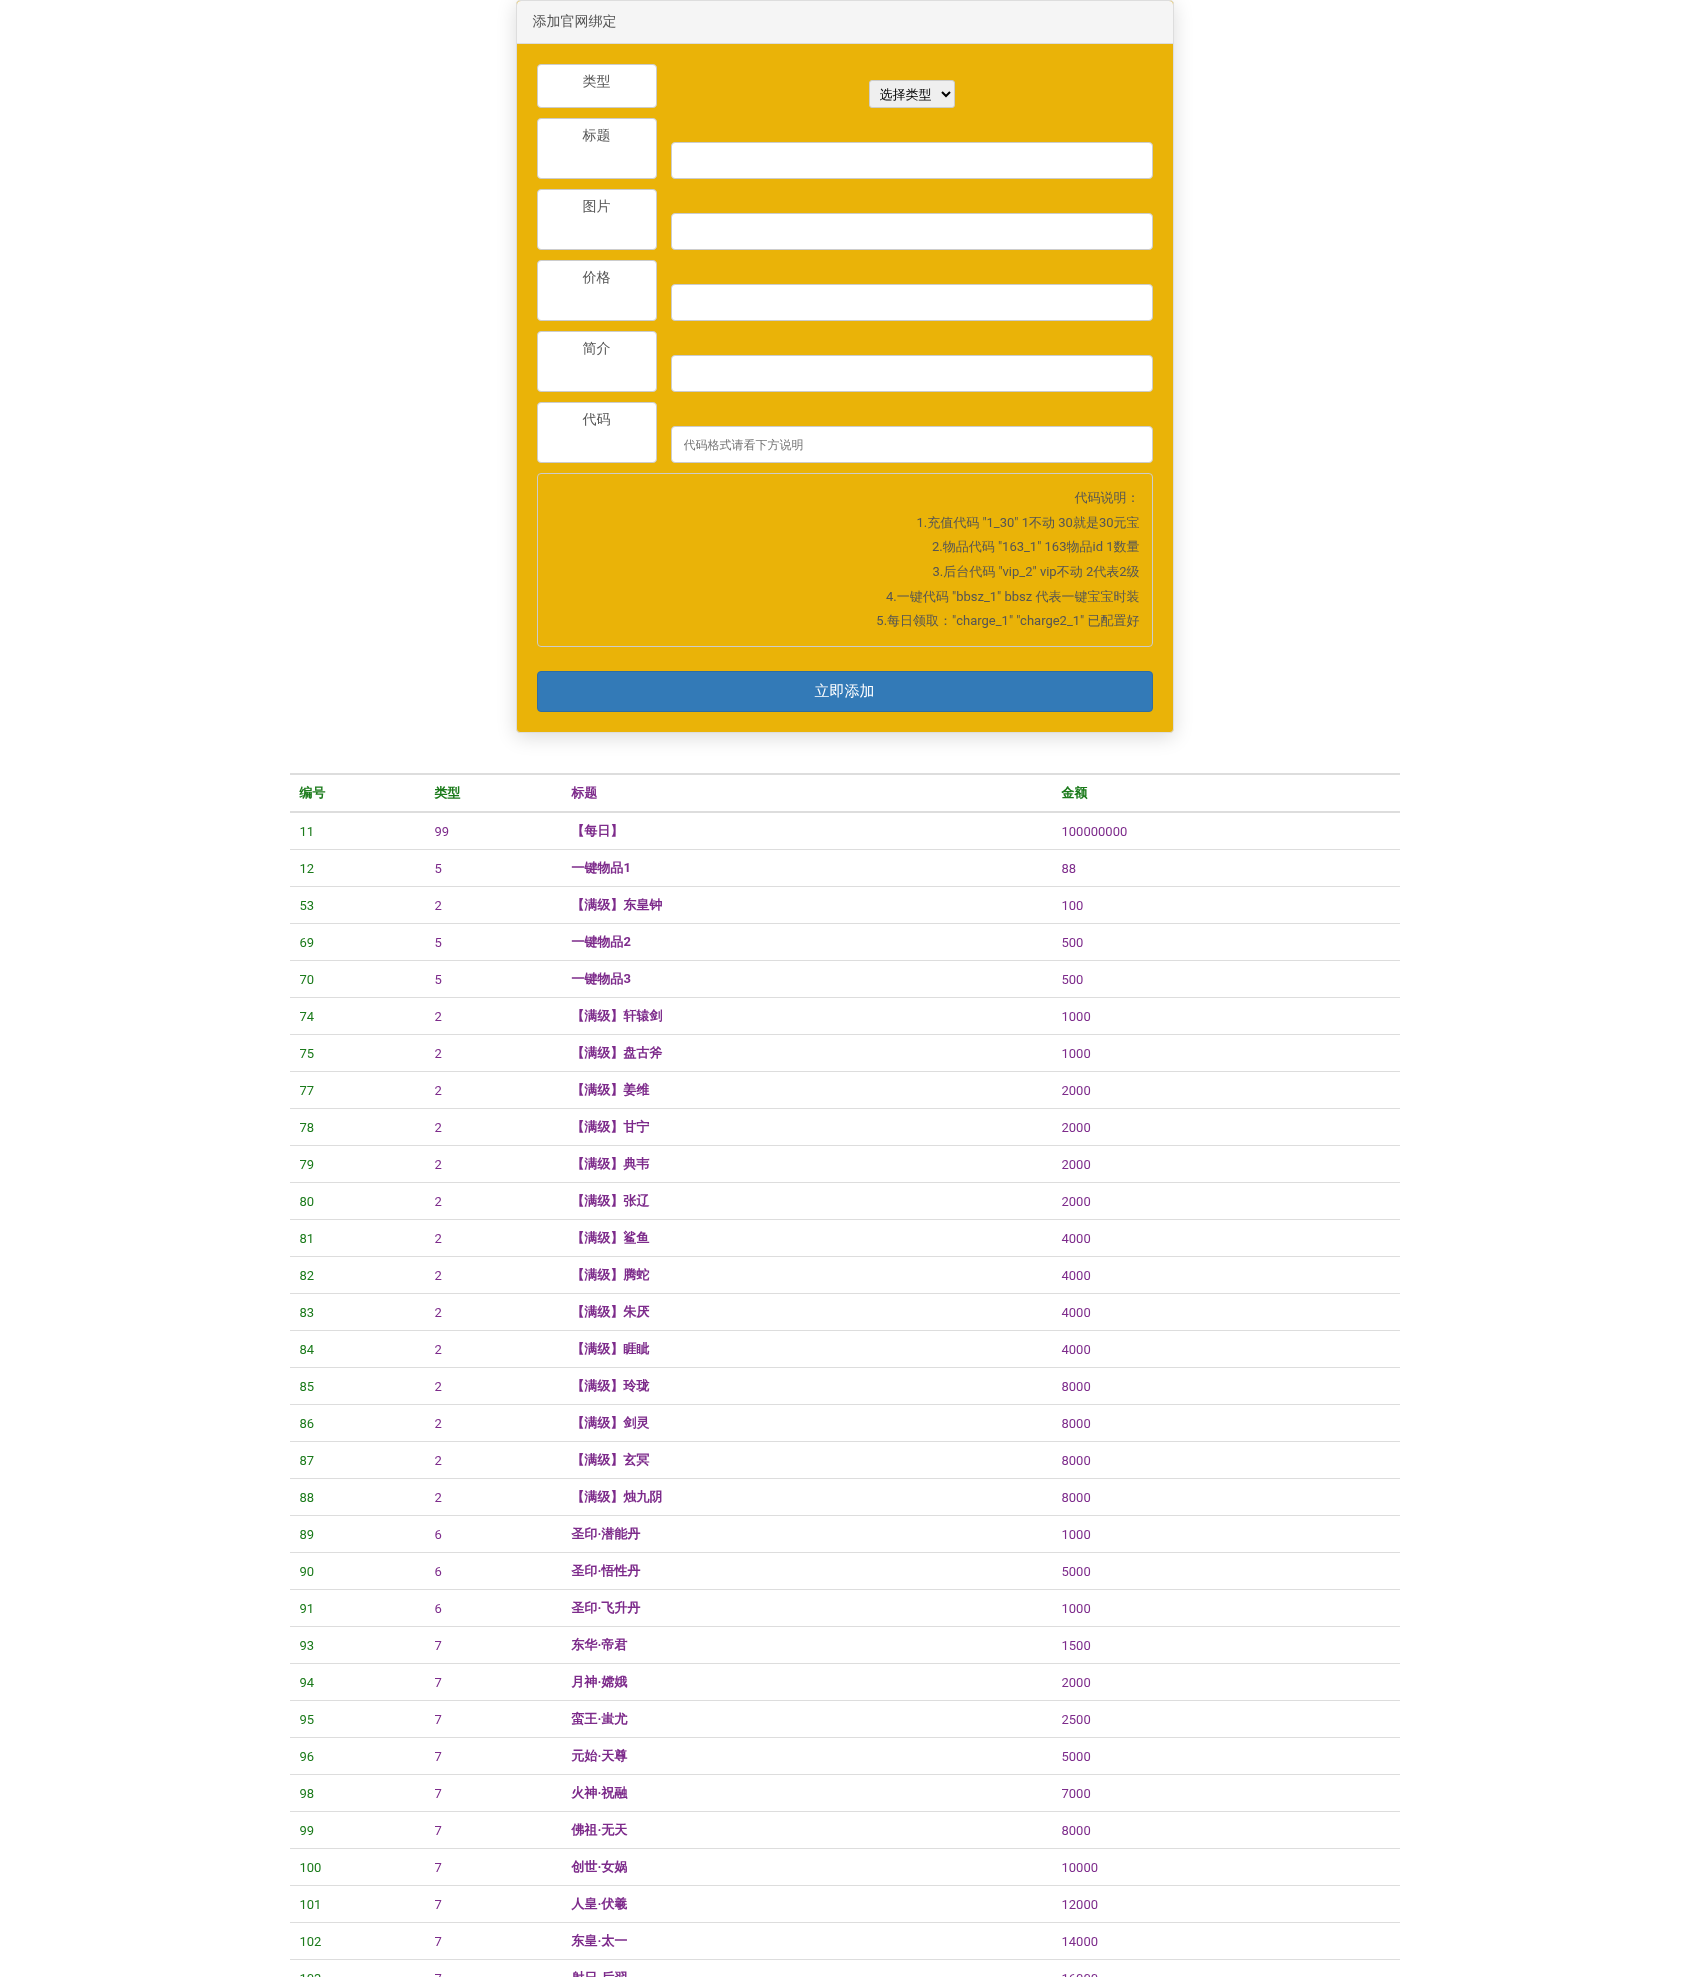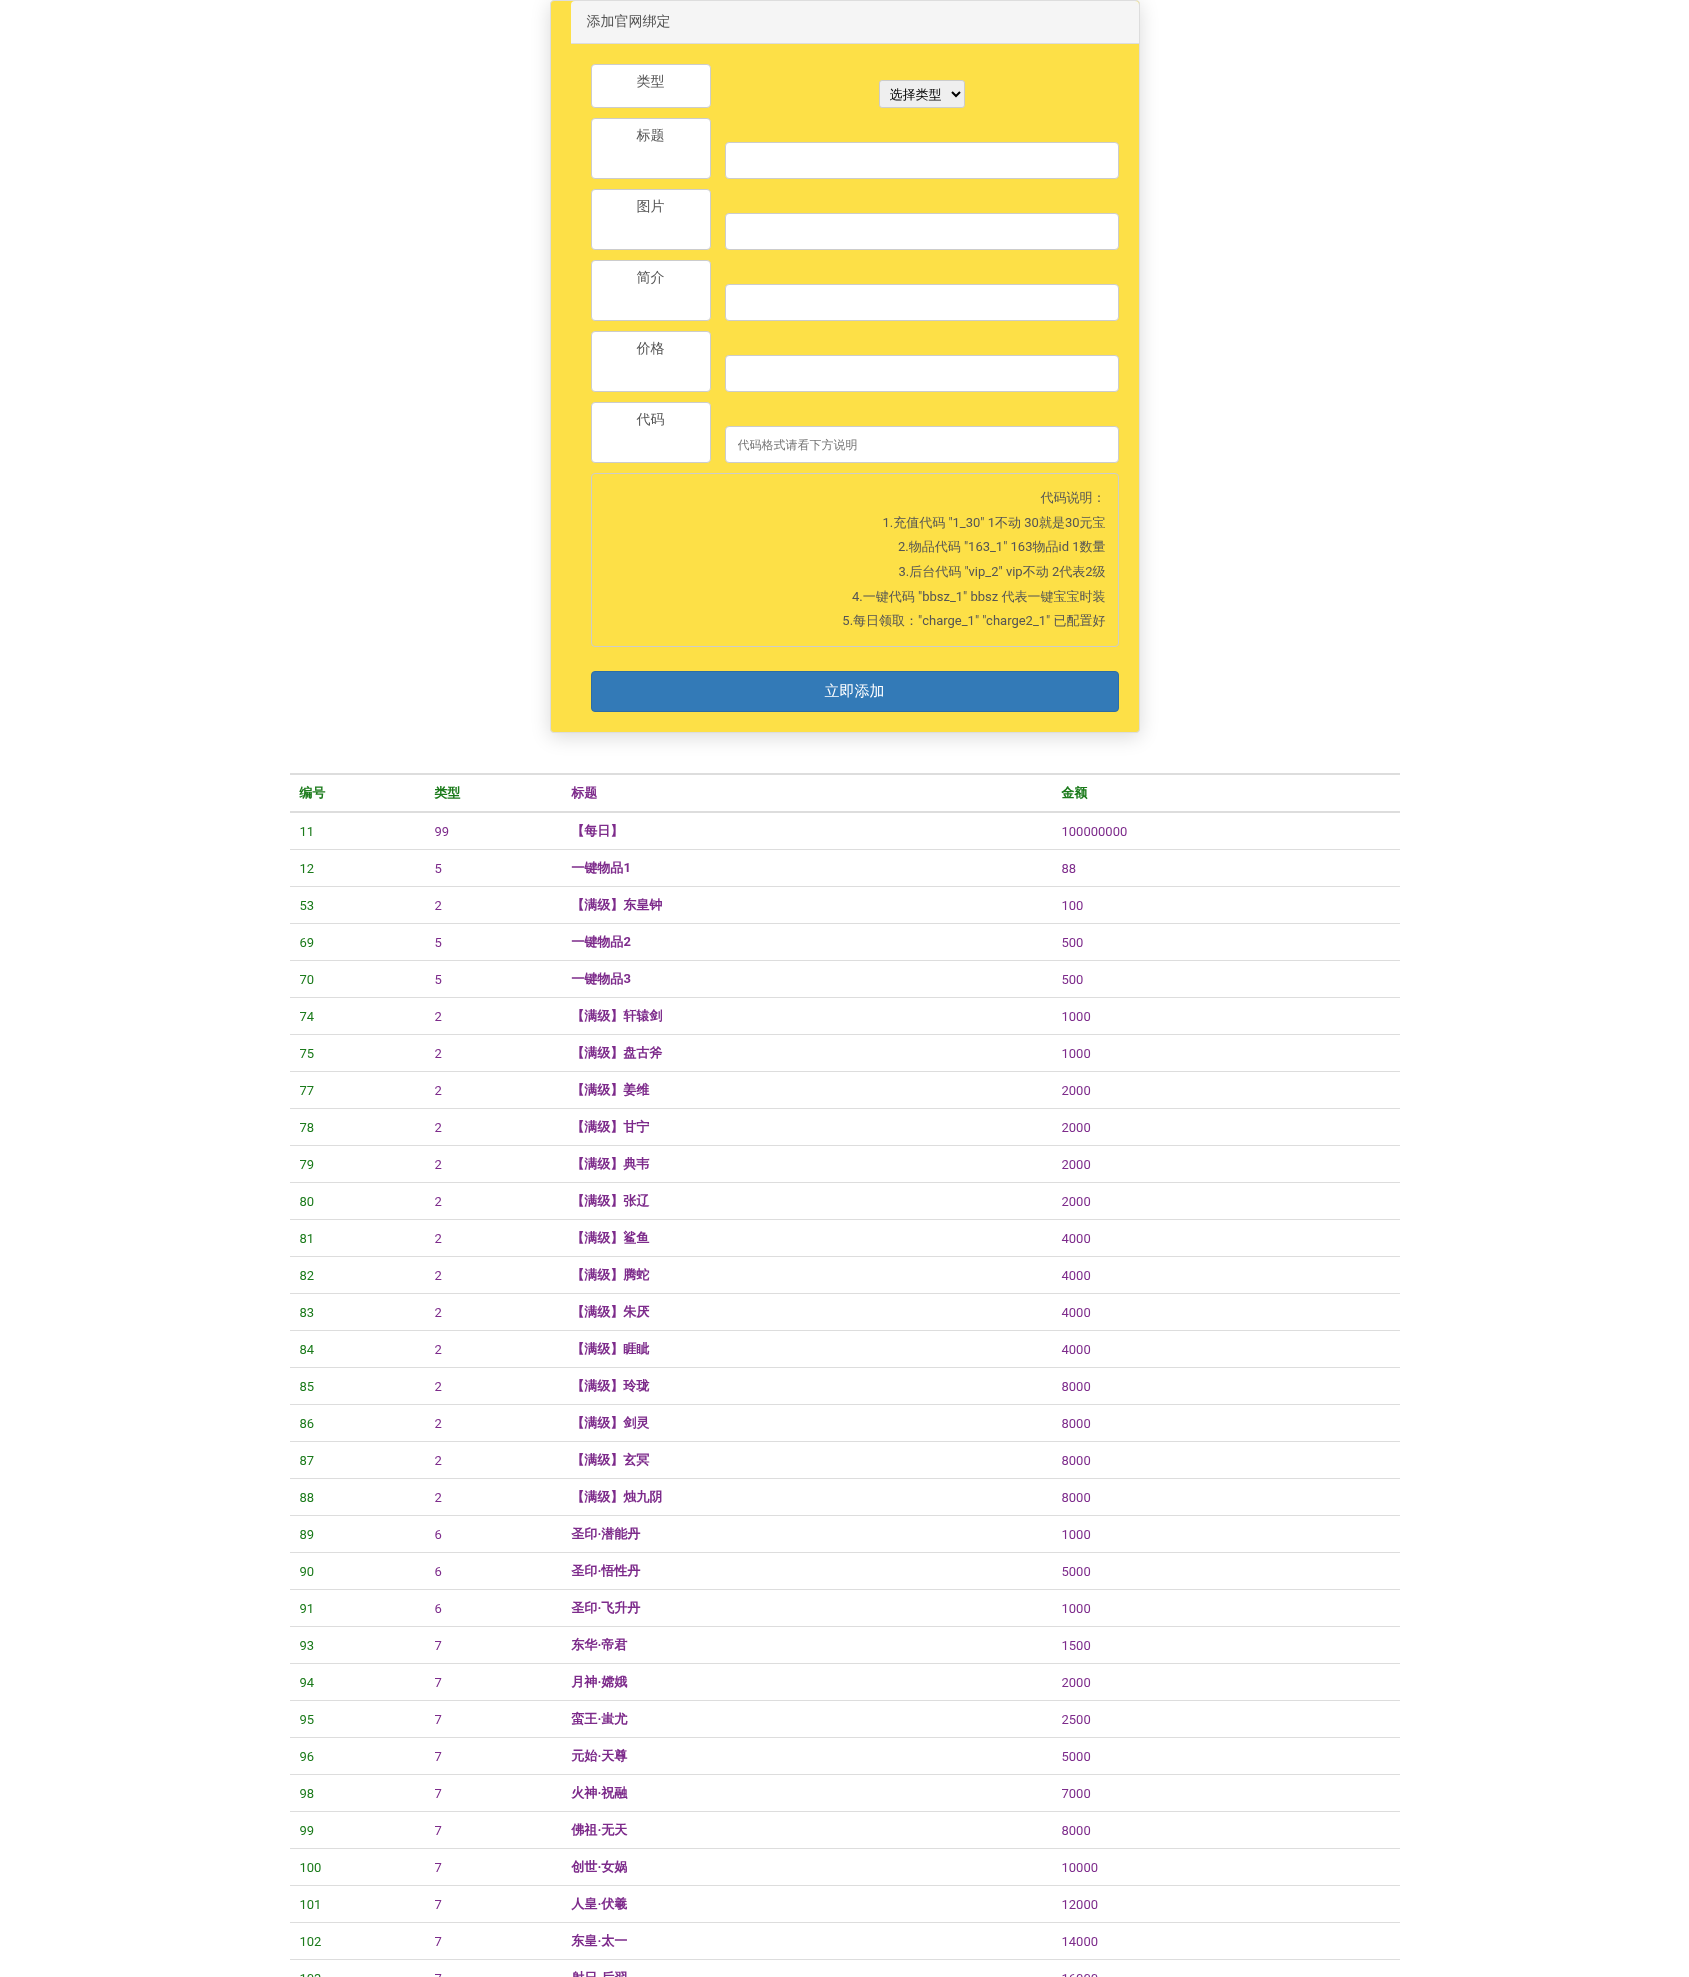--- a/index.html
+++ b/index.html
@@ -9,27 +9,26 @@
       color: #333;
       background: #fff;
       width: 1689px;
     }
     .container {
       width: 1689px;
       position: relative;
       padding-bottom: 30px;
     }
     .form-panel {
-      width: 590px;
+      width: 658px;
       margin: 0 auto 40px auto;
-      background: #fde047;
+      background: #eab308;
       border: 1px solid #ddd;
       border-radius: 4px;
       box-shadow: 0 4px 20px rgba(0,0,0,0.15);
-      padding-left: 20px;
     }
     .panel-header {
       background: #f5f5f5;
       padding: 12px 16px;
       font-size: 14px;
       color: #555;
       border-bottom: 1px solid #ddd;
       border-radius: 4px 4px 0 0;
     }
     .panel-body {
@@ -154,26 +153,26 @@
         <div class="form-label-box">标题</div>
         <div class="form-input-box"><input type="text" style=""></div>
       </div>
 
       <div class="form-row">
         <div class="form-label-box">图片</div>
         <div class="form-input-box"><input type="text" style=""></div>
       </div>
 
       <div class="form-row">
+        <div class="form-label-box">价格</div>
+        <div class="form-input-box"><input type="text" style=""></div>
+      </div>
+
+      <div class="form-row">
         <div class="form-label-box">简介</div>
-        <div class="form-input-box"><input type="text" style=""></div>
-      </div>
-
-      <div class="form-row">
-        <div class="form-label-box">价格</div>
         <div class="form-input-box"><input type="text" style=""></div>
       </div>
 
       <div class="form-row">
         <div class="form-label-box">代码</div>
         <div class="form-input-box"><input type="text" placeholder="代码格式请看下方说明" style=""></div>
       </div>
 
       <div class="code-help">
         <div>代码说明：</div>

